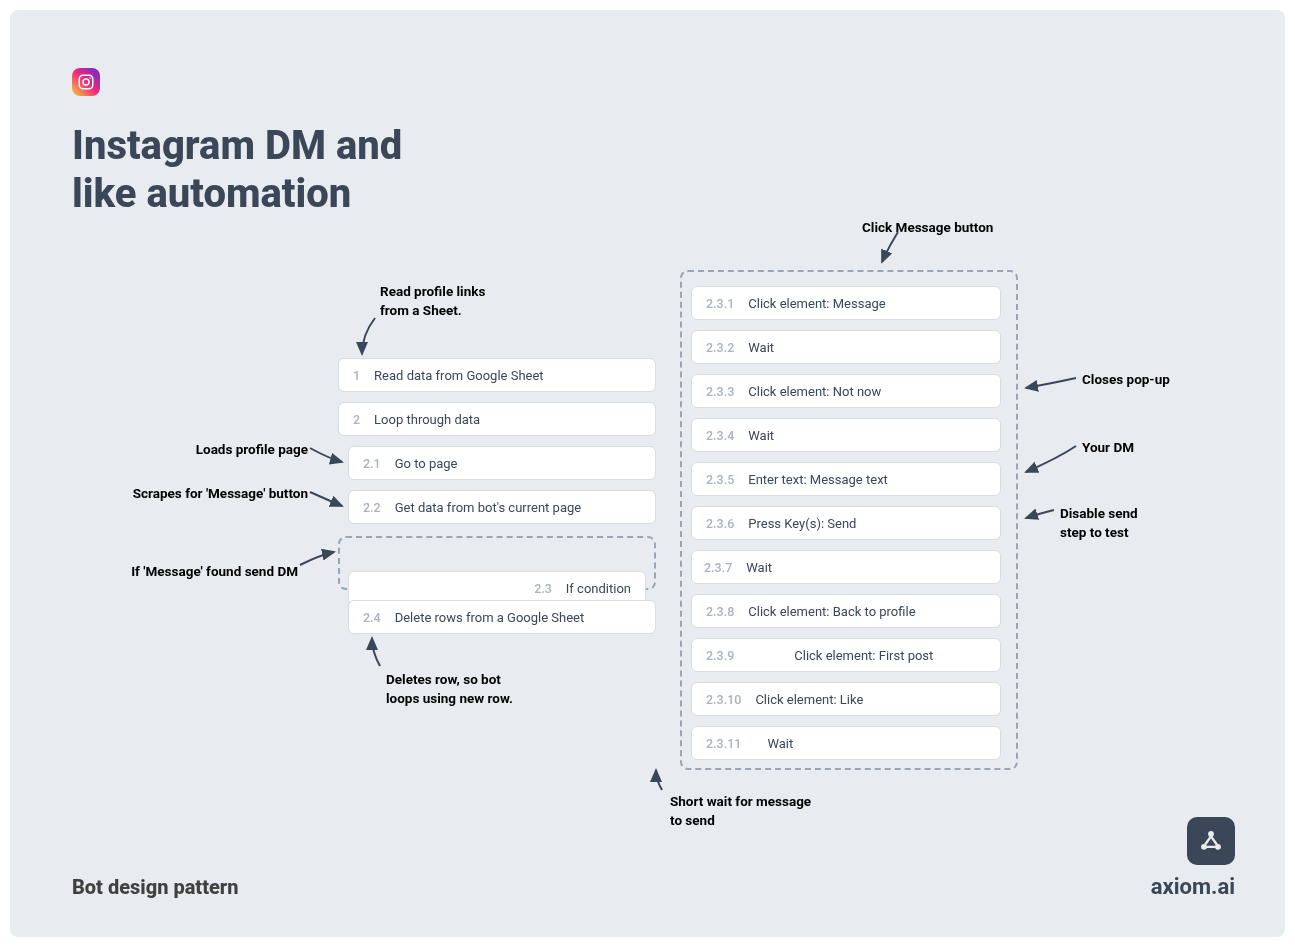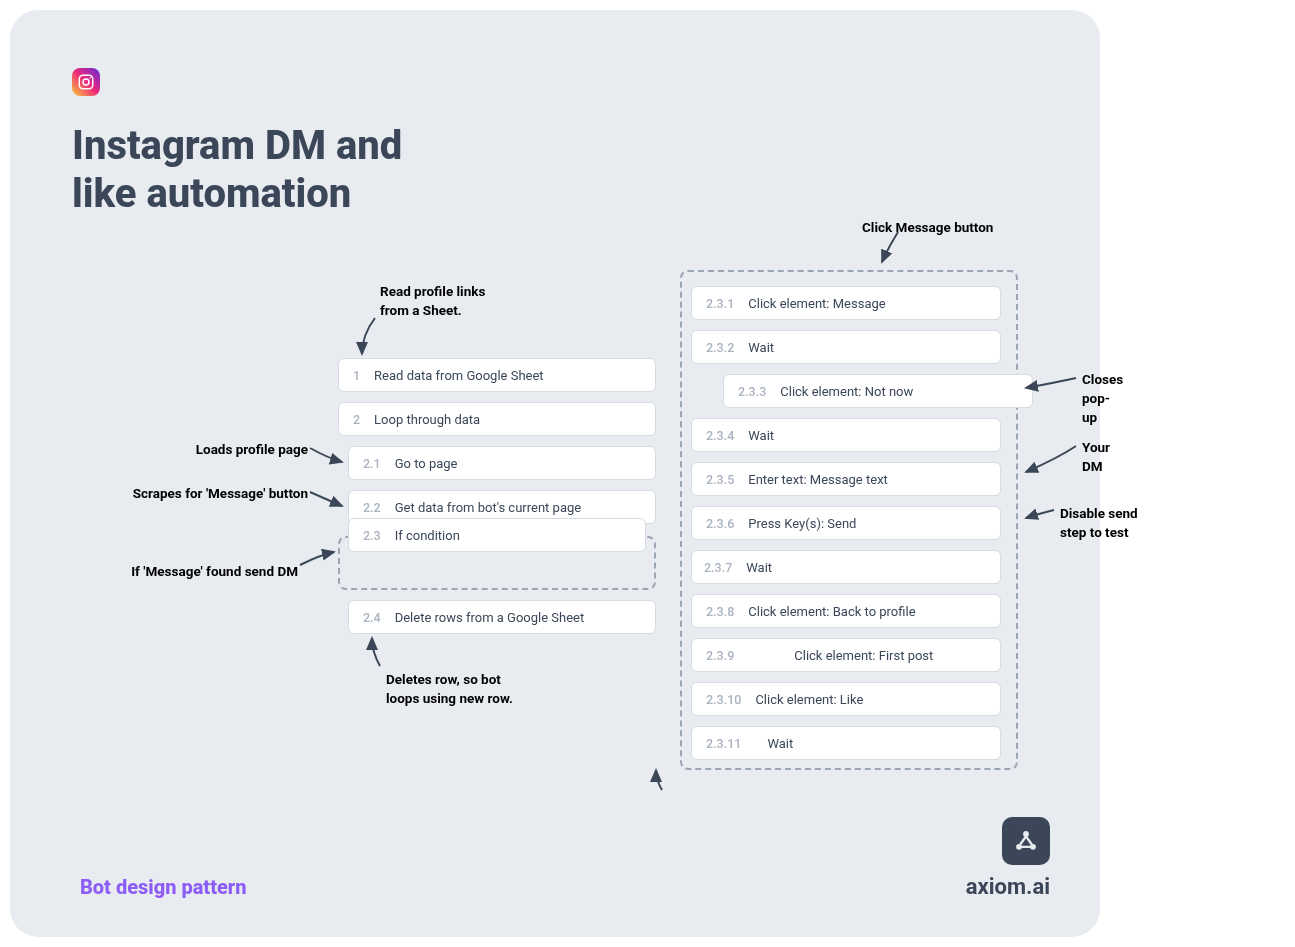--- a/index.html
+++ b/index.html
@@ -2,24 +2,24 @@
 <html><head>
 <meta charset="utf-8">
 <style>
   * { box-sizing: border-box; margin: 0; padding: 0; }
   body {
     font-family: -apple-system, BlinkMacSystemFont, "Segoe UI", Roboto, sans-serif;
     background: #fff;
     padding: 10px;
   }
   .canvas {
-    width: 1090px;
+    width: 1275px;
     height: 927px;
     background: #e8ecf0;
-    border-radius: 28px;
+    border-radius: 8px;
     position: relative;
   }
   .ig-icon {
     position: absolute;
     left: 62px;
     top: 58px;
     width: 28px;
     height: 28px;
     border-radius: 8px;
     background: linear-gradient(45deg, #f9ce34 0%, #ee2a7b 50%, #6228d7 100%);
@@ -36,22 +36,21 @@
     font-weight: 800;
     color: #3b4758;
     line-height: 1.2;
   }
   .footer-left {
     position: absolute;
     left: 62px;
     bottom: 38px;
     font-size: 20px;
     font-weight: 800;
-    color: #8b5cf6;
-    margin-left: 8px;
+    color: #404040;
   }
   .footer-right {
     position: absolute;
     right: 50px;
     bottom: 38px;
     font-size: 22px;
     font-weight: 700;
     color: #3b4758;
   }
   .logo-box {
@@ -135,42 +134,42 @@
     <div class="step" style="top:436px;left:338px;width:308px;">
       <span class="num">2.1</span>
       <span>Go to page</span>
     </div>
     <div class="step" style="top:480px;left:338px;width:308px;">
       <span class="num">2.2</span>
       <span>Get data from bot's current page</span>
     </div>
 
     <div class="dashed-box" style="left:328px;top:526px;width:318px;height:54px;"></div>
-    <div class="step" style="top:508px;left:338px;width:298px;">
+    <div class="step" style="top:561px;left:338px;width:298px;justify-content:flex-end;">
       <span class="num">2.3</span>
       <span>If condition</span>
     </div>
     <div class="step" style="top:590px;left:338px;width:308px;">
       <span class="num">2.4</span>
       <span>Delete rows from a Google Sheet</span>
     </div>
   </div>
 
   <div class="dashed-box" style="left:670px;top:260px;width:338px;height:500px;"></div>
 
   <div class="col-right">
     <div class="step" style="top:276px;">
       <span class="num">2.3.1</span>
       <span>Click element: Message</span>
     </div>
     <div class="step" style="top:320px;">
       <span class="num">2.3.2</span>
       <span>Wait</span>
     </div>
-    <div class="step" style="top:364px;margin-left:32px;">
+    <div class="step" style="top:364px;">
       <span class="num">2.3.3</span>
       <span>Click element: Not now</span>
     </div>
     <div class="step" style="top:408px;">
       <span class="num">2.3.4</span>
       <span>Wait</span>
     </div>
     <div class="step" style="top:452px;align-items:center;">
       <span class="num">2.3.5</span>
       <span>Enter text: Message text</span>
@@ -206,20 +205,22 @@
   <div class="annot" style="left:158px;top:430px;text-align:right;width:140px;">Loads profile page</div>
   <div class="annot" style="left:86px;top:474px;text-align:right;width:212px;">Scrapes for 'Message' button</div>
   <div class="annot" style="left:92px;top:552px;text-align:right;width:196px;">If 'Message' found send DM</div>
   <div class="annot" style="left:376px;top:660px;white-space:pre;">Deletes row, so bot
 loops using new row.</div>
   <div class="annot" style="left:852px;top:208px;">Click Message button</div>
   <div class="annot" style="left:1072px;top:360px;">Closes pop-up</div>
   <div class="annot" style="left:1072px;top:428px;">Your DM</div>
   <div class="annot" style="left:1050px;top:494px;white-space:pre;">Disable send
 step to test</div>
+  <div class="annot" style="left:660px;top:782px;white-space:pre;">Short wait for message
+to send</div>
 
   <svg class="arrow" style="left:0;top:0;width:1275px;height:927px;">
     <defs>
       <marker id="ah" markerWidth="8" markerHeight="8" refX="6" refY="3" orient="auto">
         <path d="M0,0 L7,3 L0,6 Z" fill="#3b4758"></path>
       </marker>
     </defs>
 
     <path d="M365,308 Q352,325 352,344" stroke="#3b4758" stroke-width="2" fill="none" marker-end="url(#ah)"></path>
 

